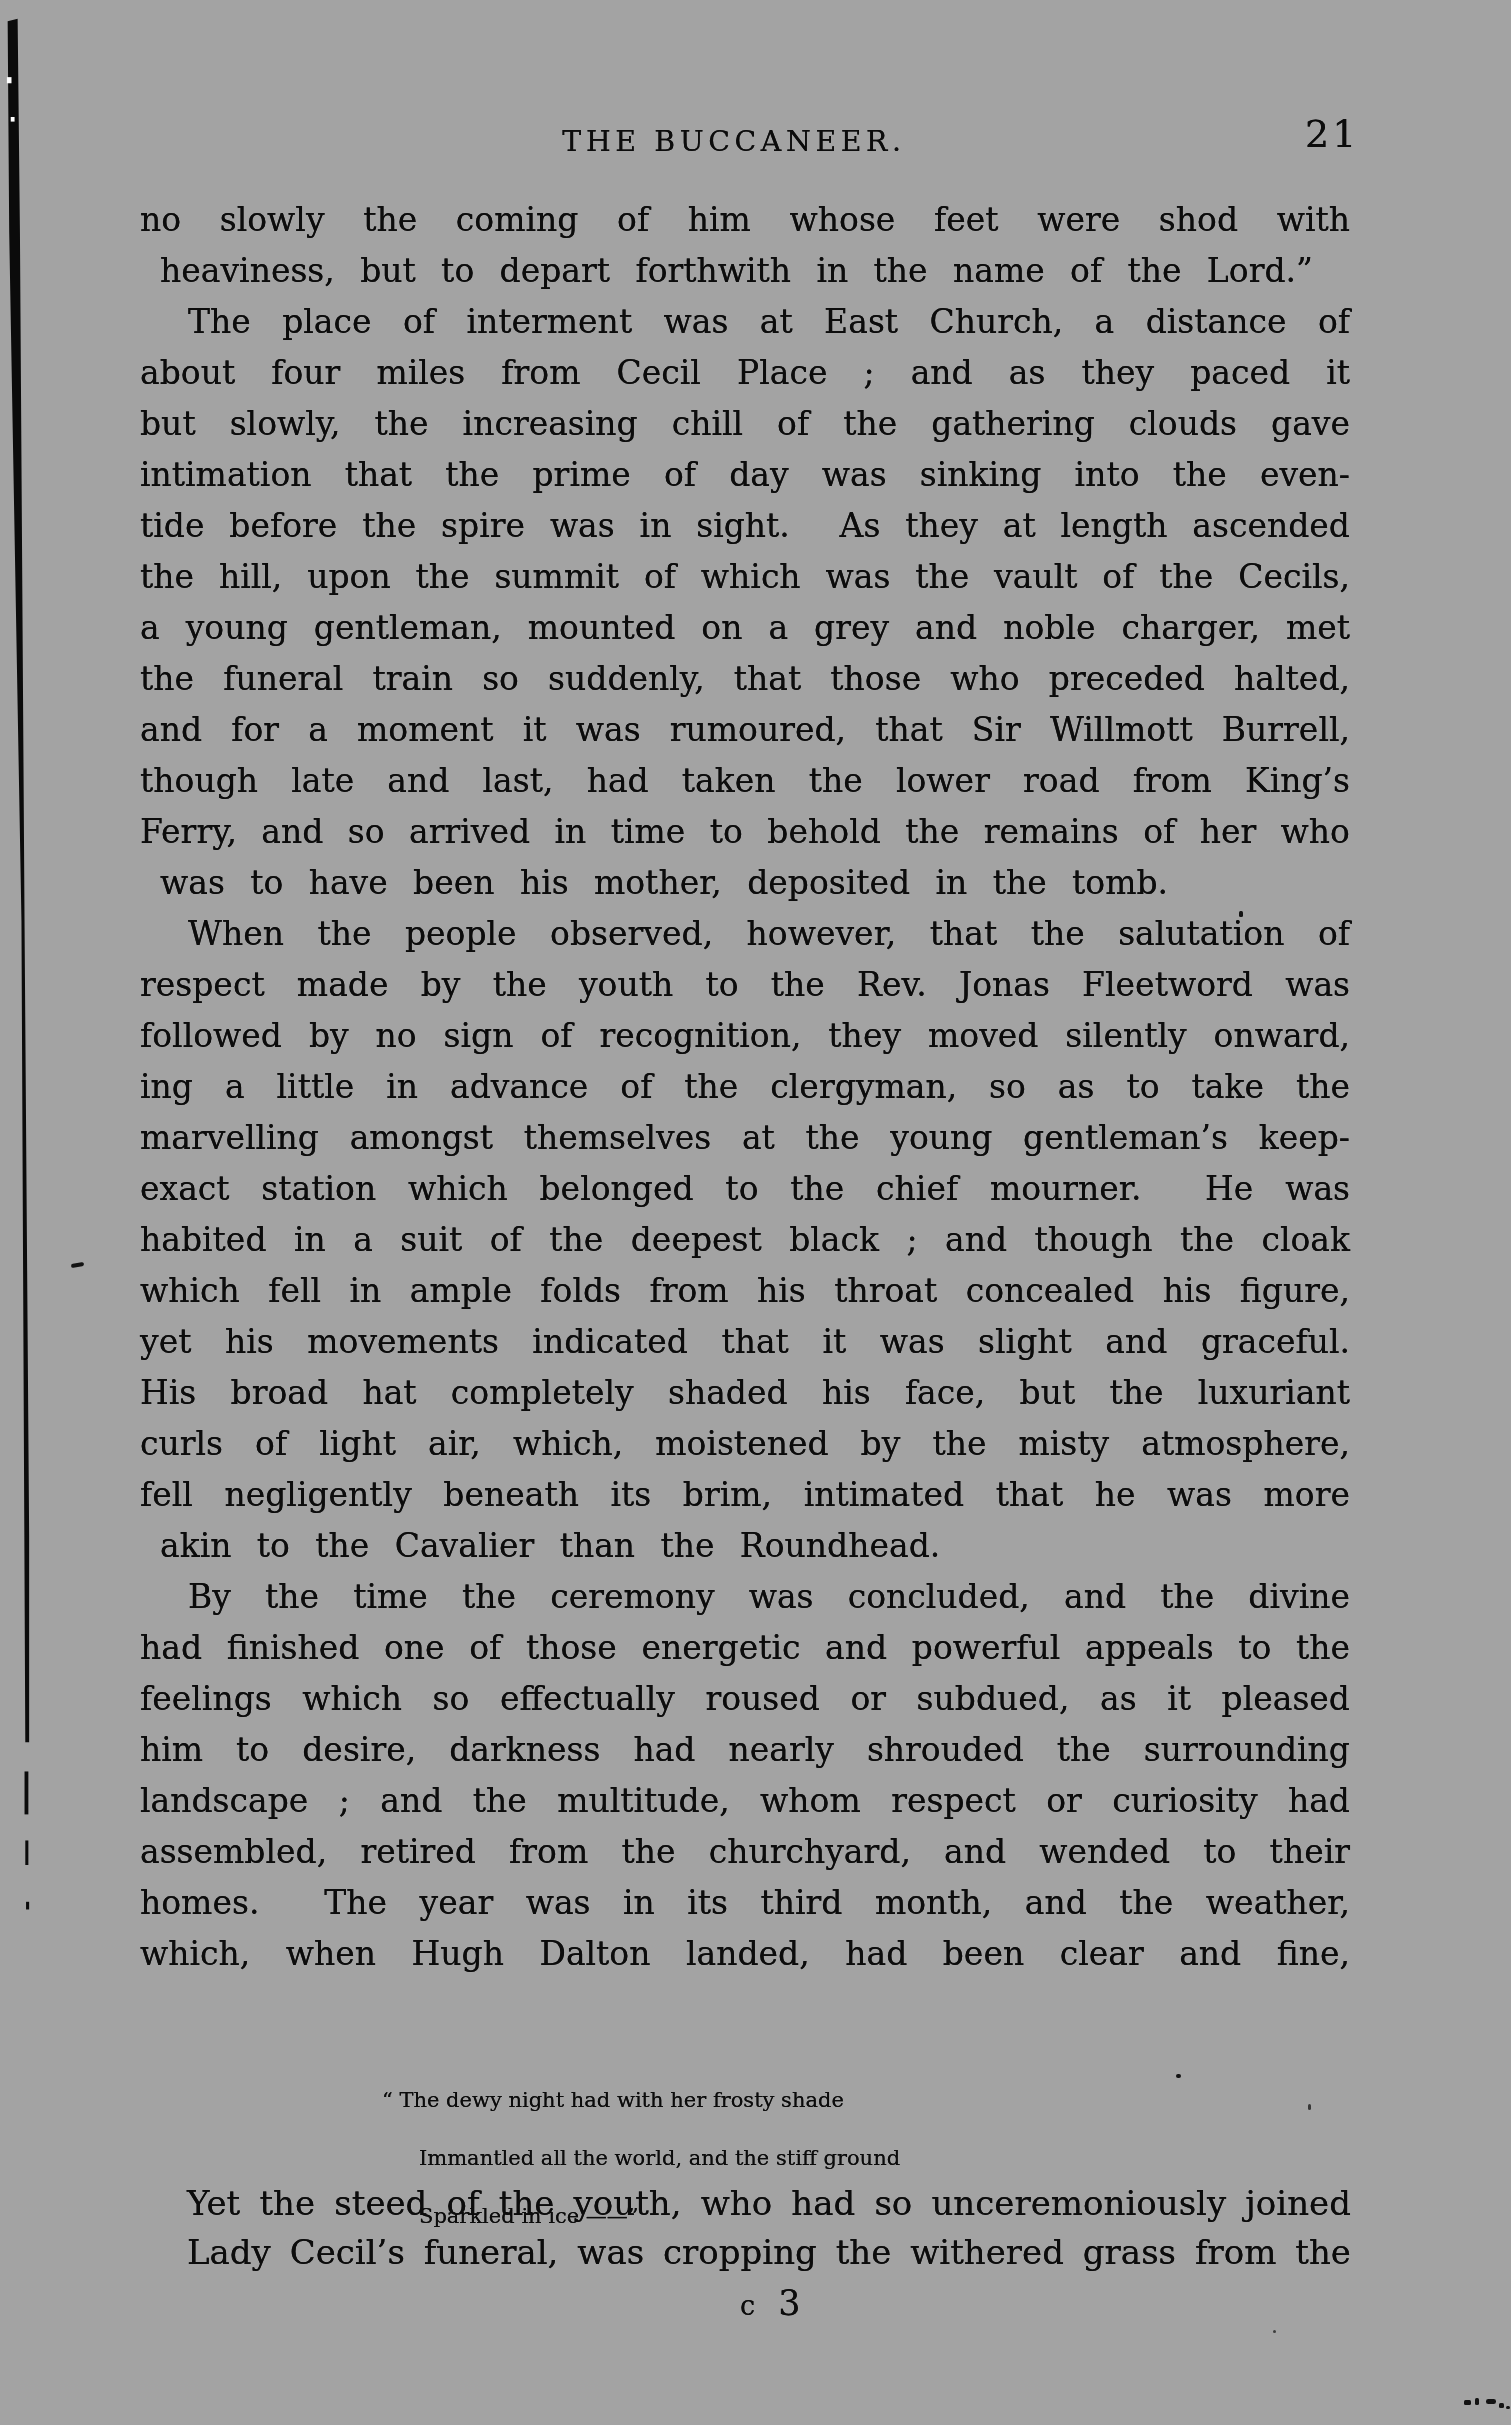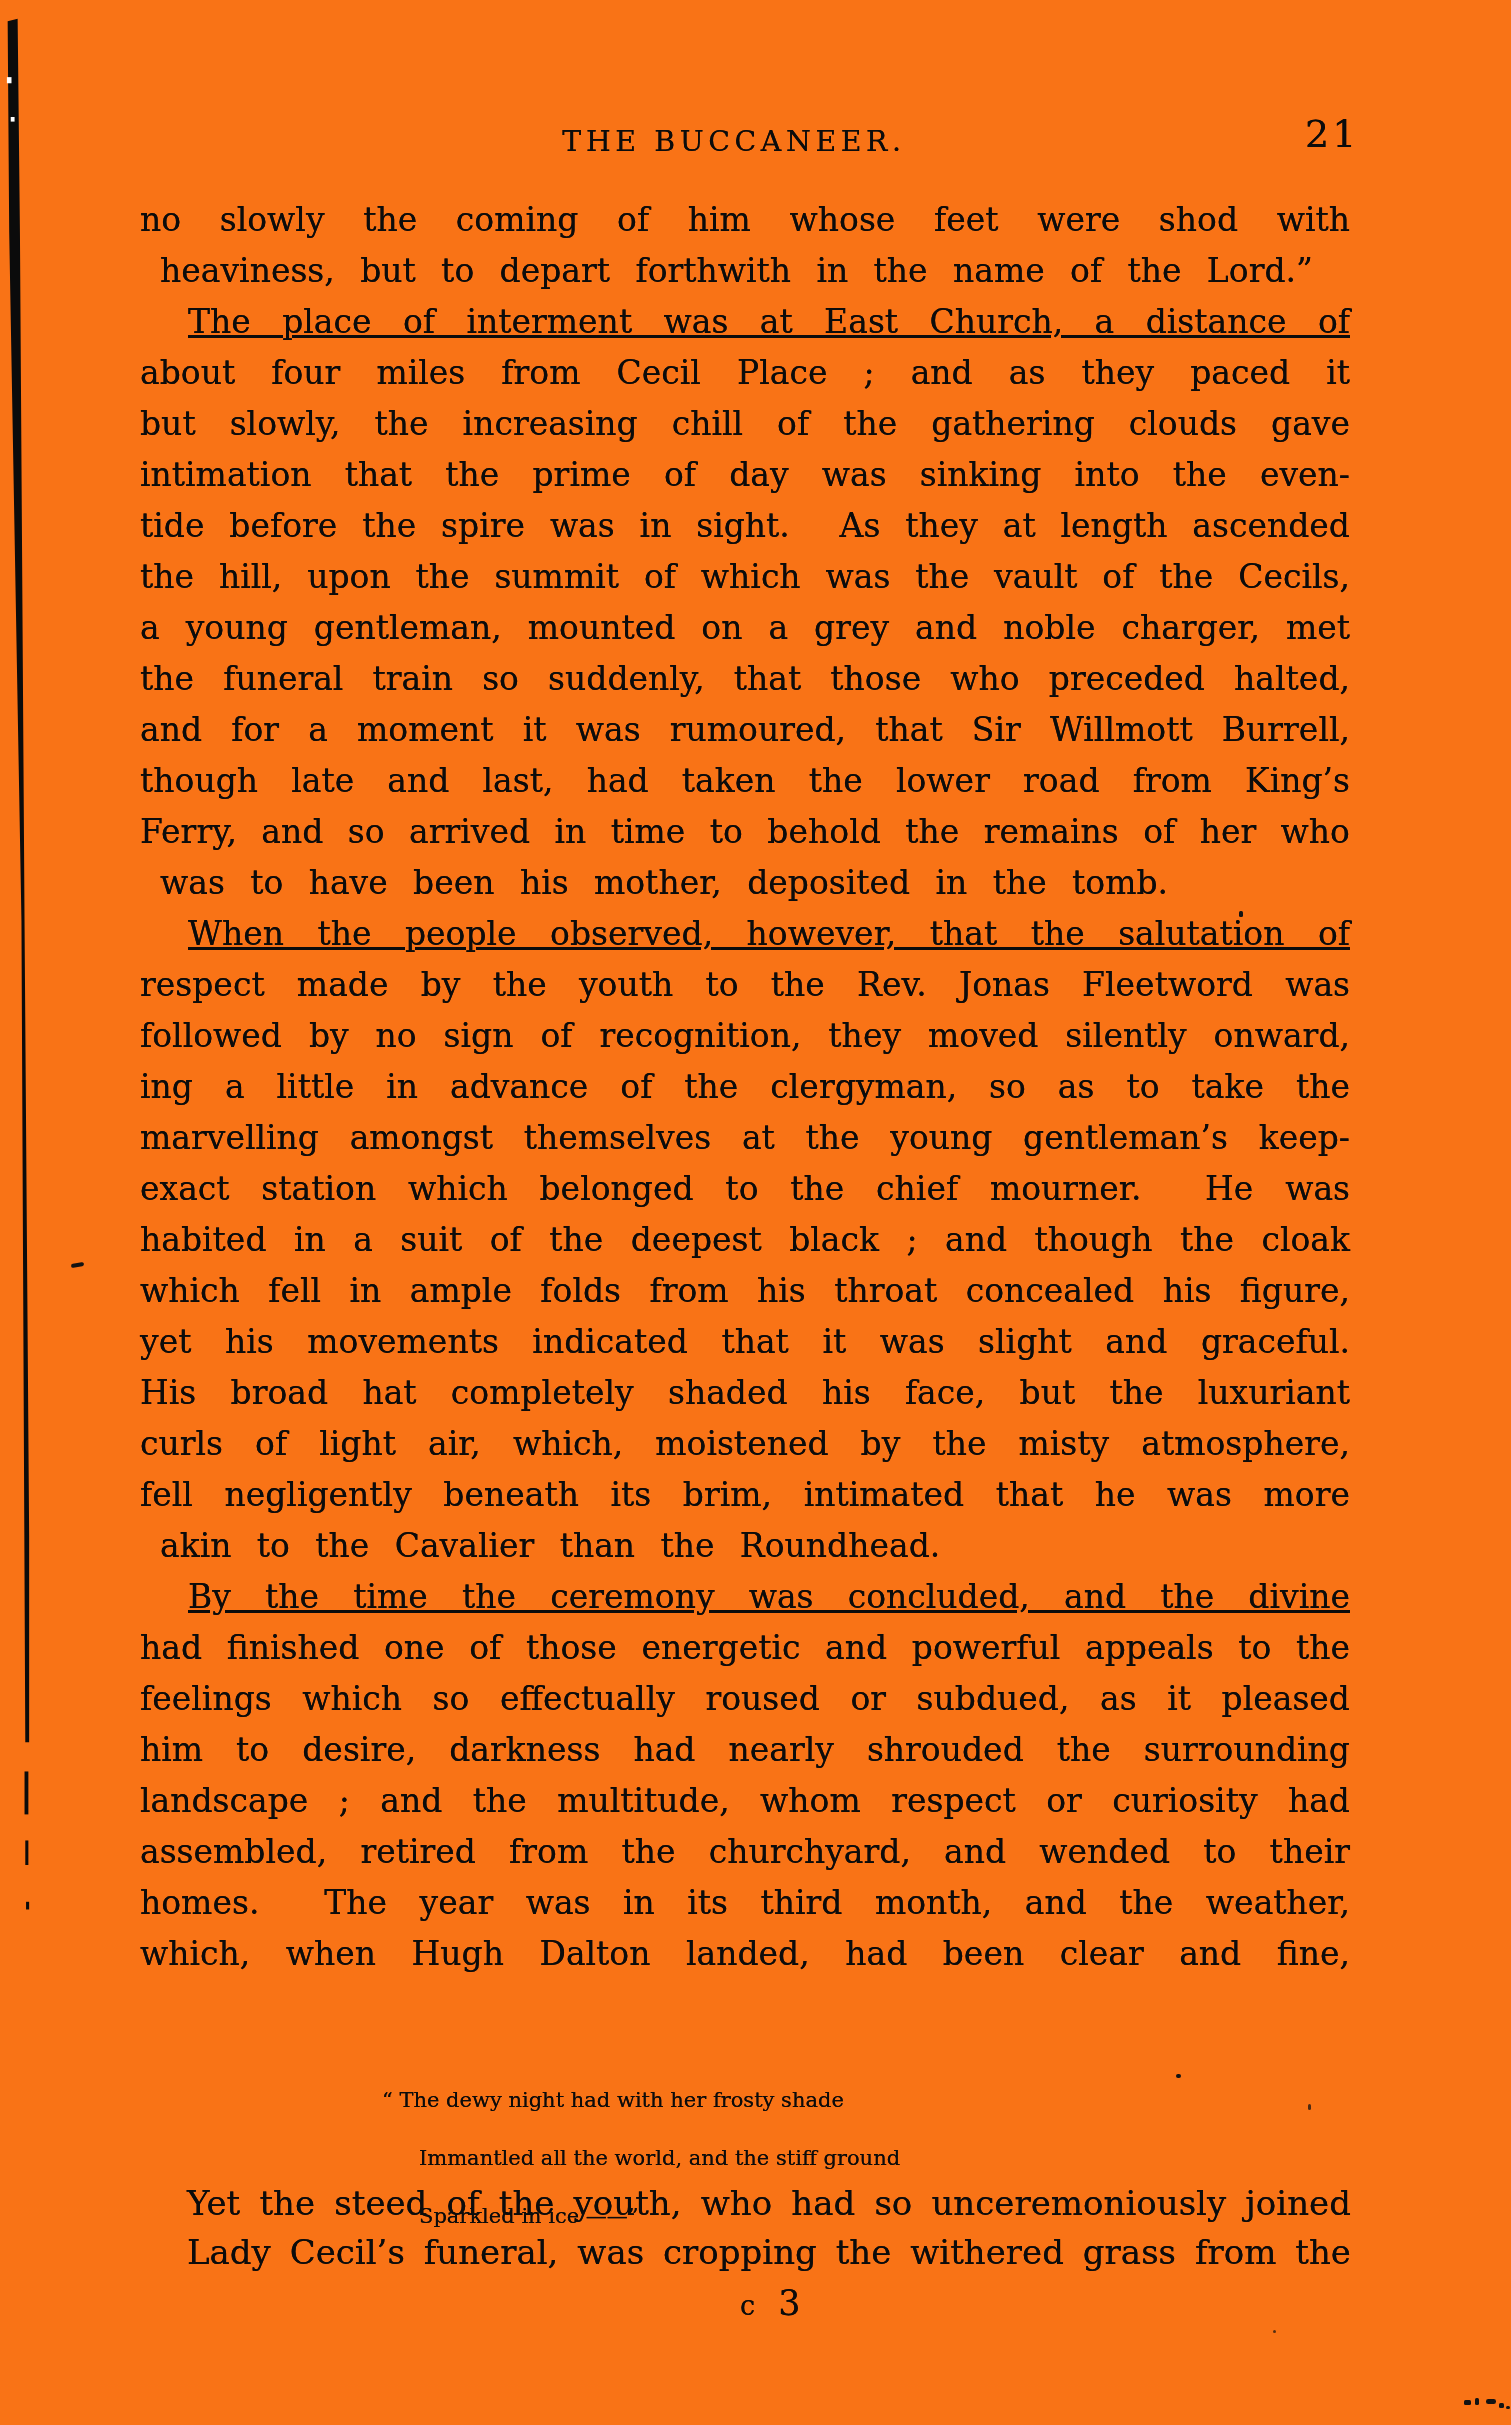--- a/index.html
+++ b/index.html
@@ -1,19 +1,19 @@
 <!DOCTYPE html>
 <html style="font-size:12.3px"><head>
 <meta charset="utf-8">
 <style>
   html,body{margin:0;padding:0;background:#e8e8e8;}
   .page{
     position:relative;
     width:1511px;height:2426px;
-    background:#f97316;
+    background:#a3a3a3;
     overflow:hidden;
     color:#0c0c0c;
     font-family:"DejaVu Serif","Liberation Serif",serif;
     text-shadow:0 0 0.5px rgba(10,10,10,0.85);
   }
   
   .running-title{
     position:absolute;top:125px;left:0;width:1468px;
     text-align:center;
     font-size:28.4px;letter-spacing:4.6px;
@@ -32,21 +32,21 @@
     font-size:33px;
     white-space:nowrap;
   }
   .line.full{
     white-space:normal;
     text-align:justify;
     text-align-last:justify;
     text-justify:inter-word;
   }
   .line.end{word-spacing:0.45em;margin-left:20px;}
-  .line.ind{text-indent:48px;text-decoration:underline;}
+  .line.ind{text-indent:48px;}
   
   .verse-block{
     position:absolute;top:2057px;left:382px;
     font-size:21px;line-height:30px;
   }
   .vline{white-space:nowrap;margin-top:28px;}
   .vline.vind{padding-left:37px;}
   
   .closing-block{
     position:absolute;top:2179px;left:146px;width:1205px;

